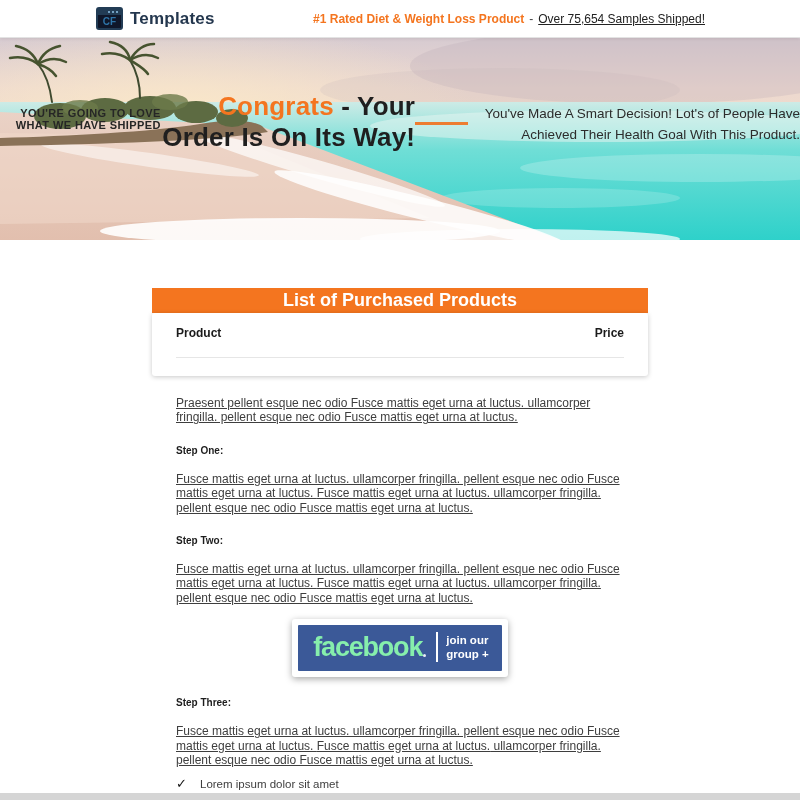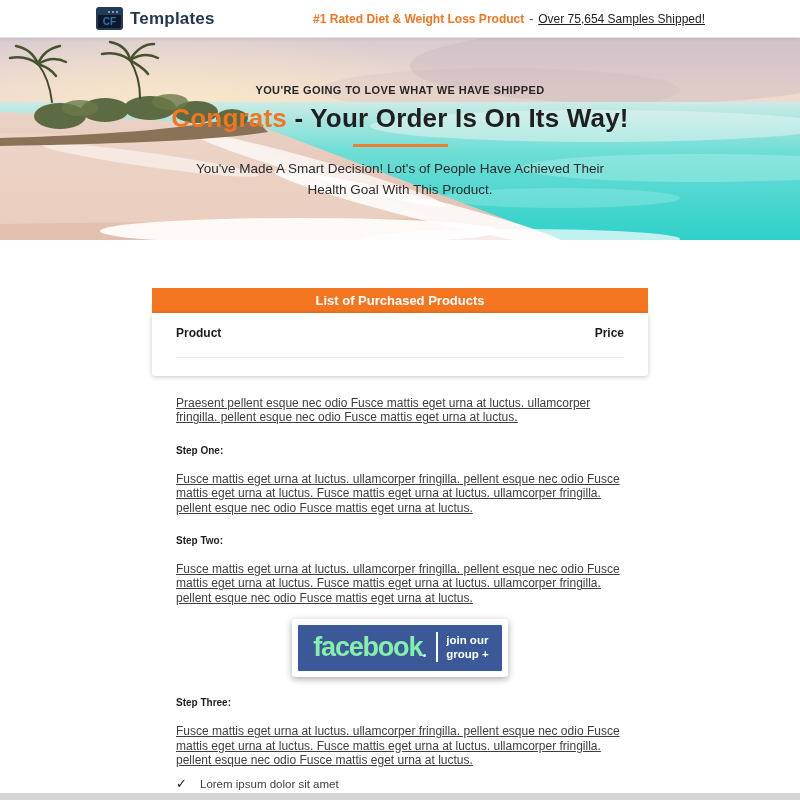--- a/index.html
+++ b/index.html
@@ -48,42 +48,42 @@
   .promo { font-size: 12px; color: #333333; white-space: nowrap; }
   .promo-highlight { color: #f4751f; font-weight: bold; }
   .promo-sep { margin: 0 5px; color: #444444; }
   .promo-link { color: #222222; text-decoration: underline; cursor: pointer; }
 
   
   .hero { position: relative; height: 202px; overflow: hidden; background: #e9d8cd; }
   .hero svg { position: absolute; inset: 0; width: 100%; height: 100%; display: block; }
   .hero-content {
     position: relative; z-index: 2;
-    display: flex; flex-direction: column; align-items: center;
-    padding-top: 46px; text-align: center;
+    display: flex; flex-direction: row; align-items: center;
+    padding-top: 46px; text-align: right;
   }
   .hero-eyebrow {
     font-size: 11px; font-weight: bold; color: #262626; letter-spacing: 0.4px;
   }
   .hero-title {
     margin-top: 7px; font-size: 26px; font-weight: bold; color: #1f1f1f;
     letter-spacing: 0.2px;
   }
   .hero-title .hl { color: #f4751f; }
   .title-underline { width: 95px; height: 3px; background: #ed7d31; margin-top: 10px; }
   .hero-sub {
     margin-top: 12px; font-size: 13.5px; color: #2c2c2c; line-height: 1.55;
     max-width: 440px;
   }
 
   
   .products { width: 496px; margin: 48px auto 0; }
   .products-banner {
     background: #f4751f; color: #ffffff; text-align: center;
-    font-size: 13px; font-weight: bold; height: 25px; line-height: 25px;
+    font-size: 18px; font-weight: bold; height: 25px; line-height: 25px;
   }
   .products-card {
     background: #ffffff; border-radius: 3px;
     box-shadow: 0 1px 5px rgba(0,0,0,0.22);
     padding: 13px 24px 18px;
   }
   .products-head {
     display: flex; justify-content: space-between;
     font-size: 12px; font-weight: bold; color: #1b1b1b;
     padding-bottom: 17px; border-bottom: 1px solid #e6e6e6;

